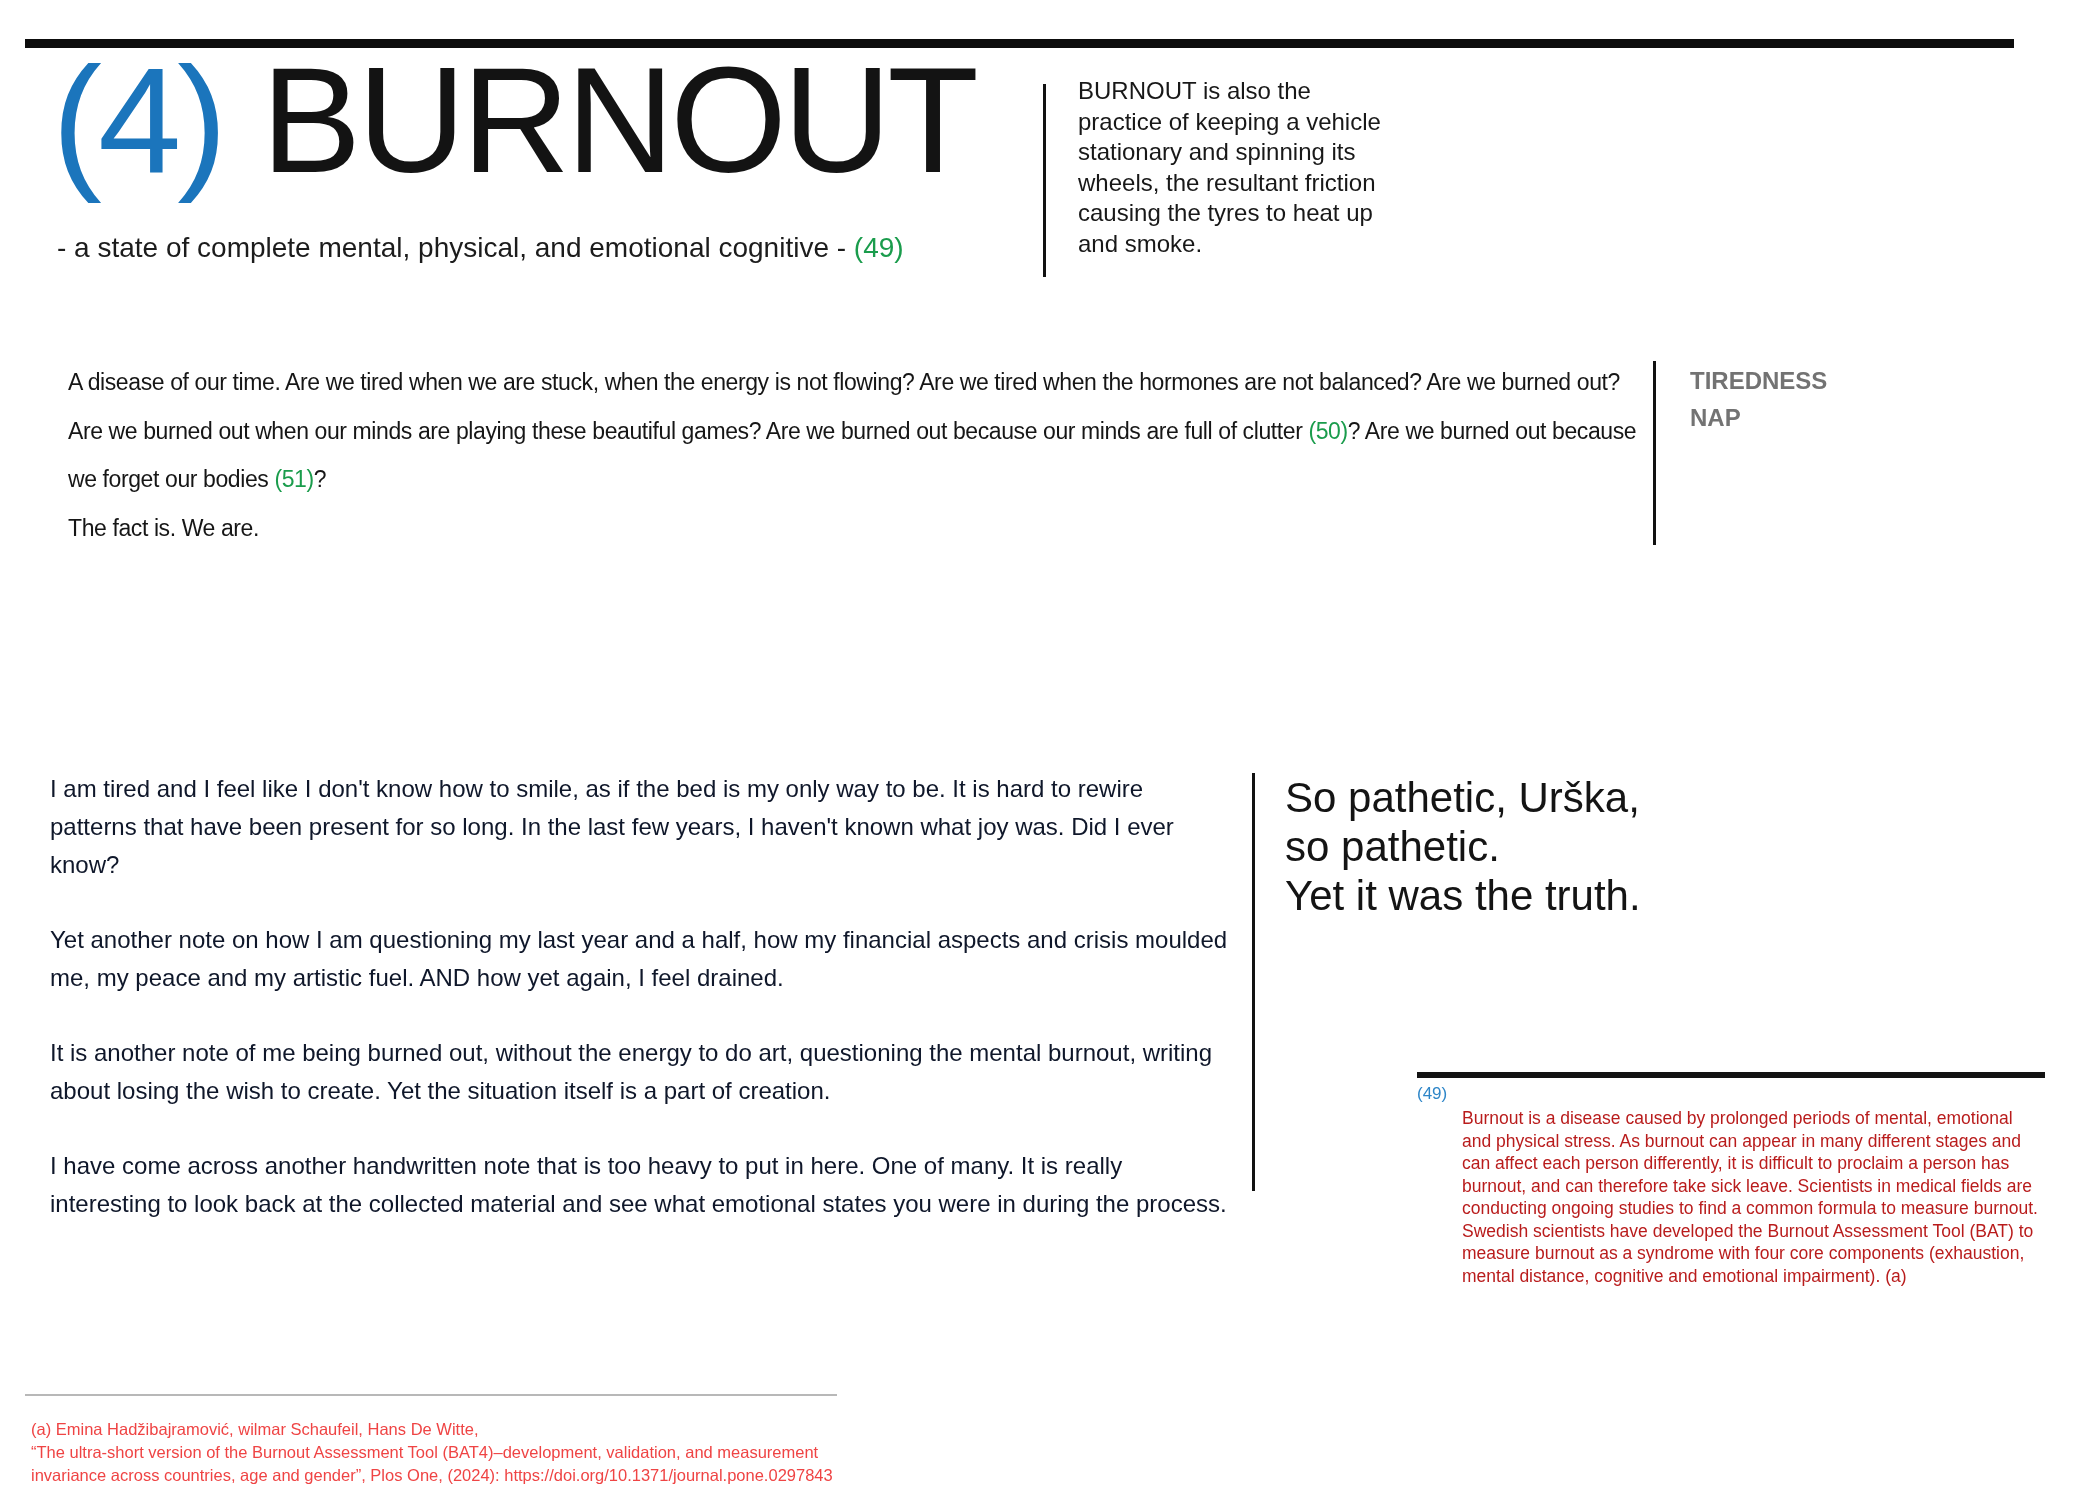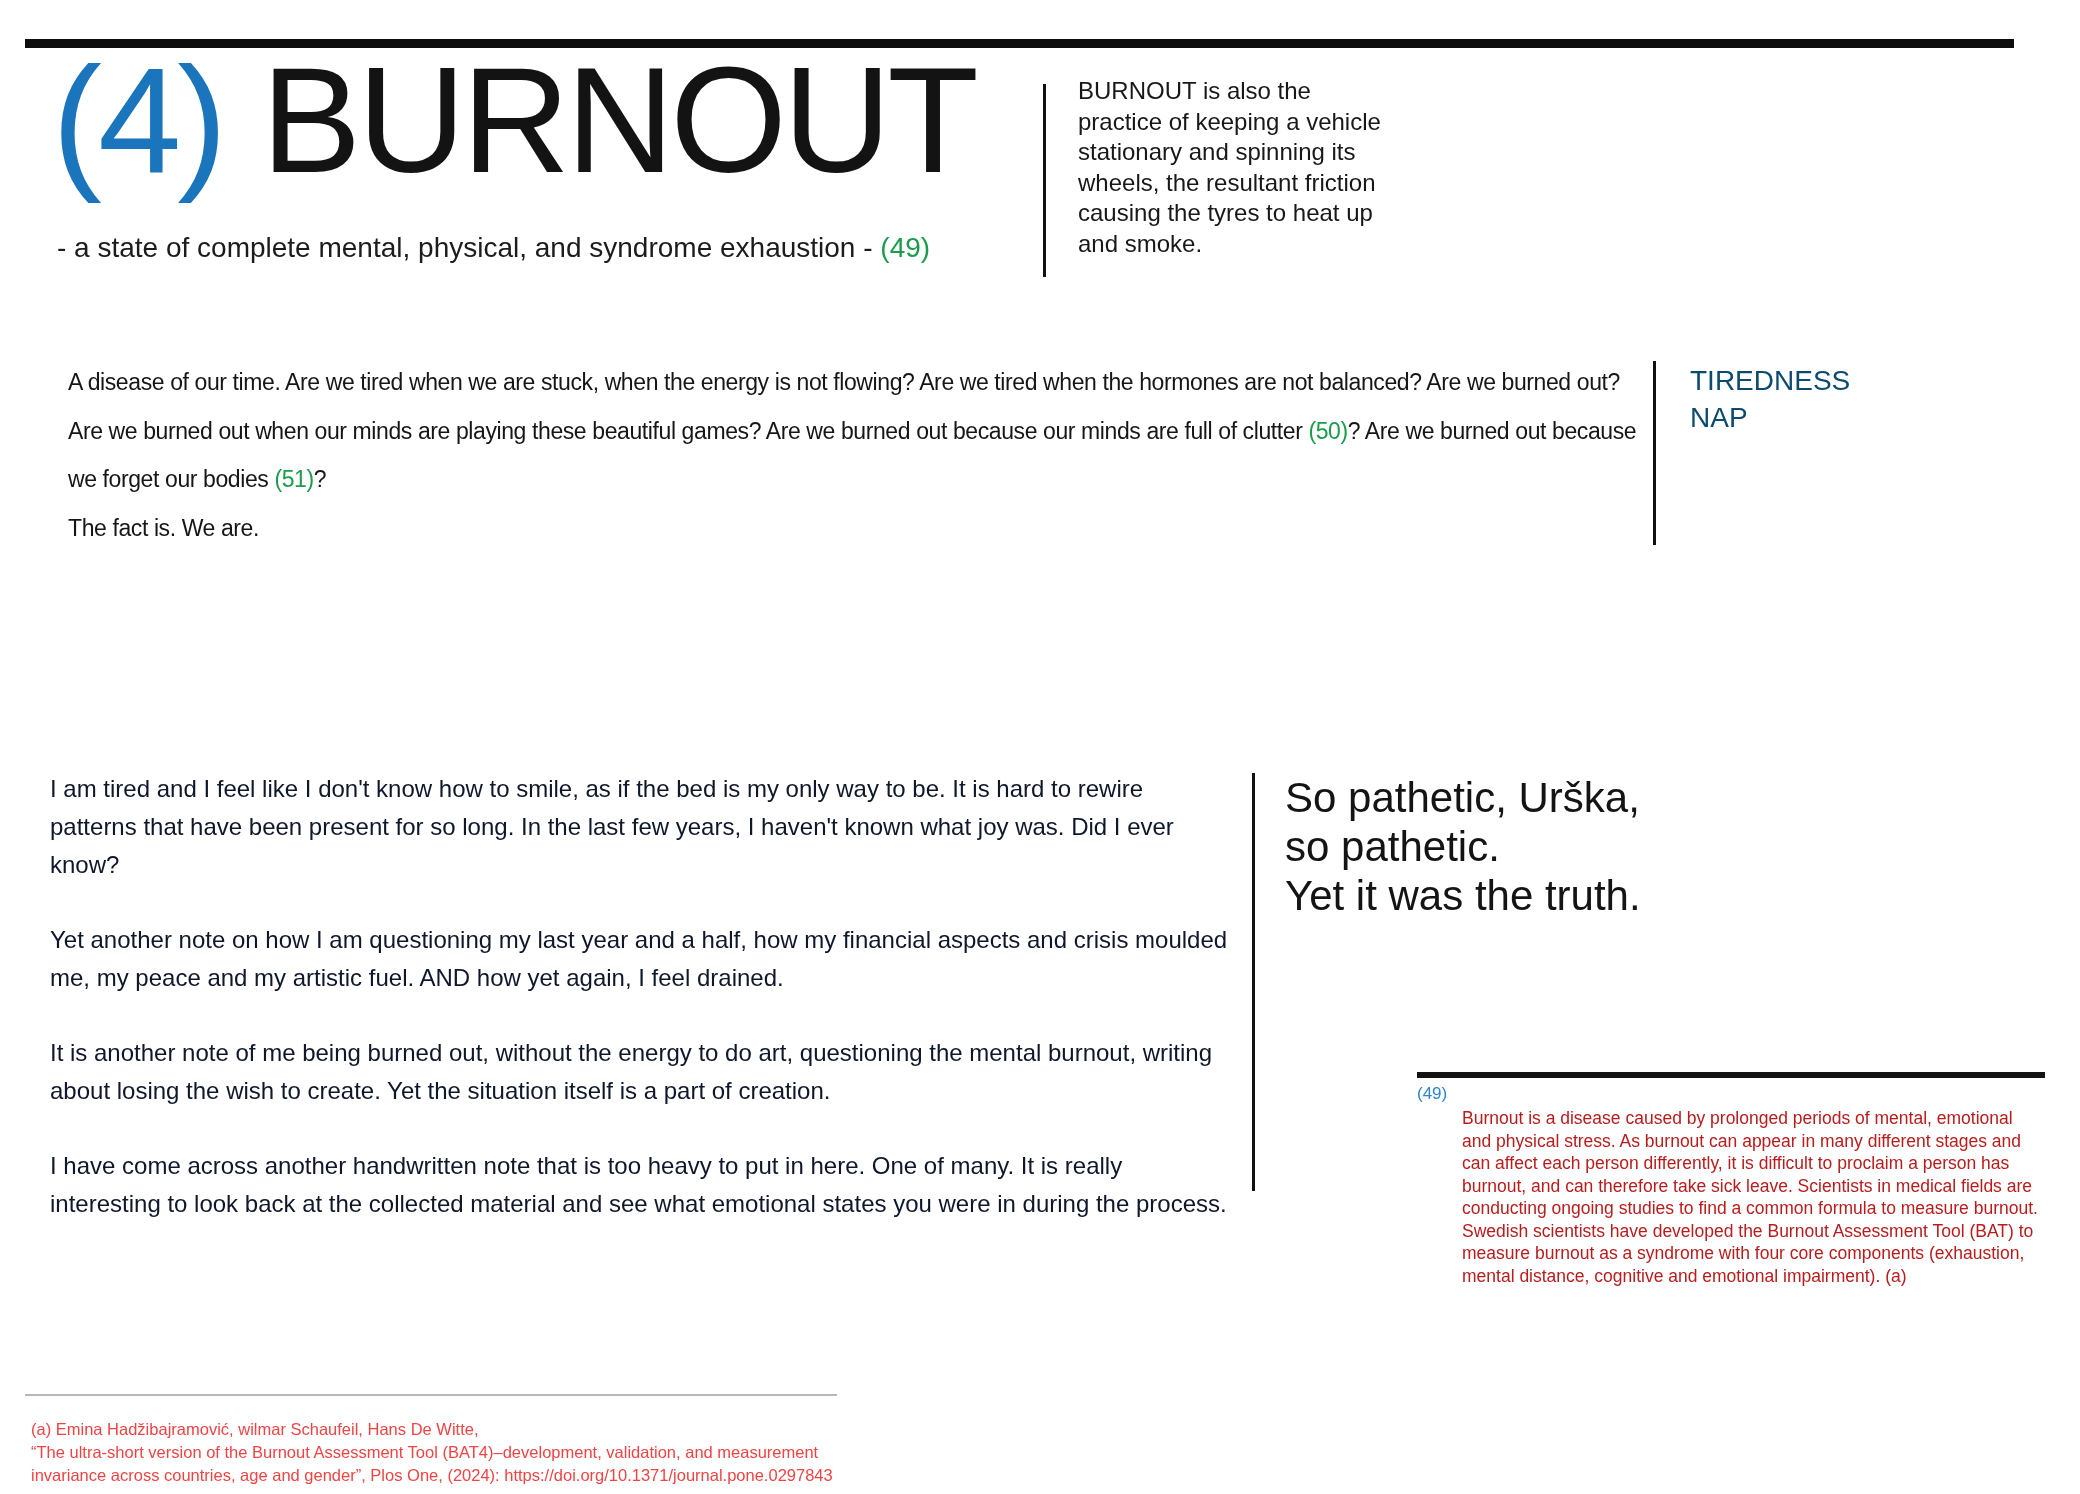--- a/index.html
+++ b/index.html
@@ -63,24 +63,25 @@
   }
   .intro-divider {
     position: absolute;
     left: 1653px; top: 361px;
     width: 3px; height: 184px;
     background: #111;
   }
   .margin-note {
     position: absolute;
     left: 1690px; top: 362px;
-    font-size: 28px;
+    font-size: 24px;
     line-height: 37px;
     white-space: pre-line;
-    color: #0c4a6e;
+    color: #737373;
+    font-weight: bold;
   }
   .notes {
     position: absolute;
     left: 50px; top: 770px;
     width: 1185px;
     font-size: 24px;
     line-height: 38px;
     color: #0f172a;
   }
   .notes p { margin: 0 0 37px 0; }
@@ -142,21 +143,21 @@
 <body>
 
 <div class="page">
 
   <div class="top-rule"></div>
 
   <div class="title">
     <span class="chapter-number">(4)</span><span class="title-word">BURNOUT</span>
   </div>
 
-  <div class="subtitle"><span>- a state of complete mental, physical, and syndrome exhaustion - </span><span style="color: rgb(26, 156, 76);">(49)</span></div>
+  <div class="subtitle"><span>- a state of complete mental, physical, and emotional cognitive - </span><span style="color: rgb(26, 156, 76);">(49)</span></div>
 
   <div class="header-divider"></div>
 
   <div class="header-def">BURNOUT is also the
 practice of keeping a vehicle
 stationary and spinning its
 wheels, the resultant friction
 causing the tyres to heat up
 and smoke.</div>
 

